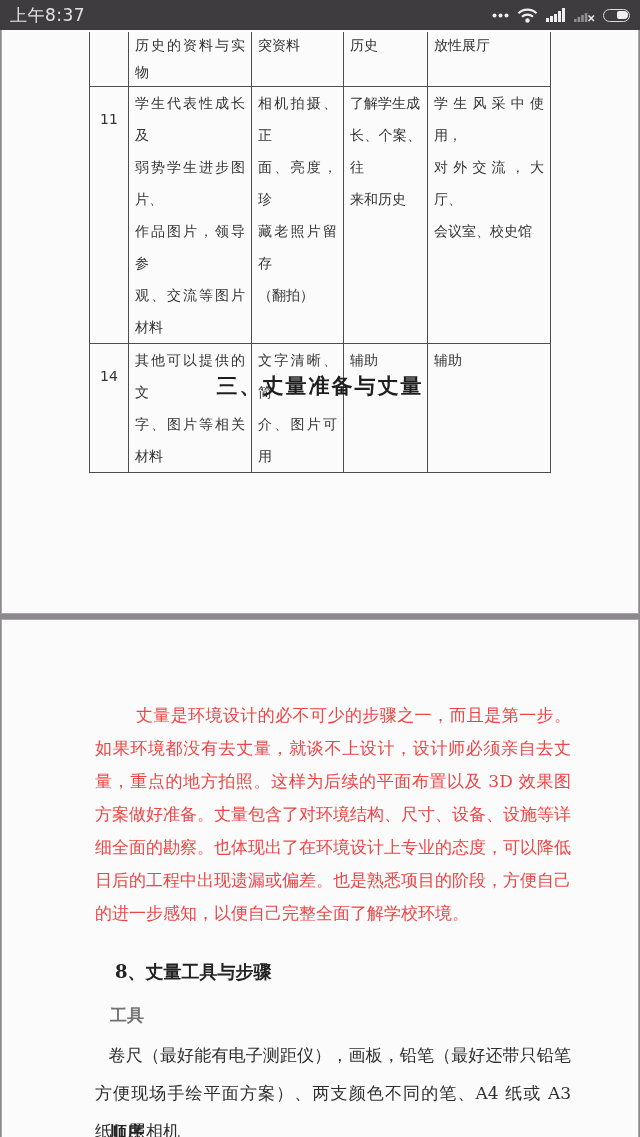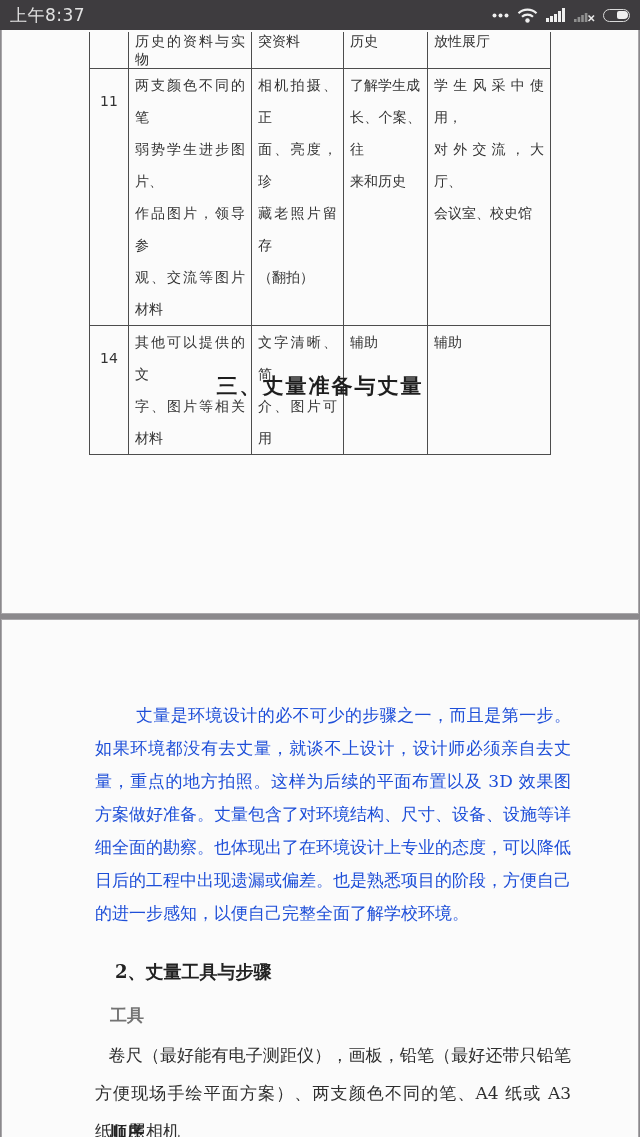--- a/index.html
+++ b/index.html
@@ -47,36 +47,36 @@
   .doc-table col.c3 { width:84px; }
   .doc-table col.c4 { width:123px; }
   .doc-table td {
     border:1px solid #4D4D4D;
     font-size:14px; line-height:32px; color:#333;
     padding:0 6px; vertical-align:top;
     white-space:pre-line; text-align:justify;
     overflow:hidden;
   }
   .doc-table td.no { text-align:center; padding:16px 2px; }
-  .doc-table tr.partial td { border-top:none; line-height:18px; height:28px; }
+  .doc-table tr.partial td { border-top:none; line-height:27px; height:28px; }
   
   .h-section {
     position:absolute; top:342px; left:0; width:100%;
     text-align:center; font-size:21px; font-weight:bold; color:#1E1E1E;
     letter-spacing:2px; font-family:"DejaVu Sans", sans-serif;
   }
   .h-sub {
     position:absolute; top:431px; left:126px;
     font-size:18px; font-weight:bold; color:#222;
     font-family:"DejaVu Serif", serif;
   }
   
   .para {
     position:absolute; top:79px; left:93px; width:476px;
-    font-size:17px; line-height:33px; color:#1d4ed8;
+    font-size:17px; line-height:33px; color:#ef4444;
     text-align:justify; text-indent:2.4em;
     font-family:"DejaVu Serif", serif;
   }
   .h-tools {
     position:absolute; top:340px; left:113px;
     font-size:18px; font-weight:bold; color:#222;
     font-family:"DejaVu Serif", serif;
   }
   .tools-label {
     position:absolute; top:384px; left:108px;
@@ -155,21 +155,21 @@
       <tbody>
         <tr class="partial">
           <td class="no"></td>
           <td>历史的资料与实物</td>
           <td>突资料</td>
           <td>历史</td>
           <td>放性展厅</td>
         </tr>
         <tr>
           <td class="no">11</td>
-          <td>两支颜色不同的笔
+          <td>学生代表性成长及
 弱势学生进步图片、
 作品图片，领导参
 观、交流等图片材料</td>
           <td>相机拍摄、正
 面、亮度，珍
 藏老照片留存
 （翻拍）</td>
           <td>了解学生成
 长、个案、往
 来和历史</td>
@@ -187,19 +187,19 @@
           <td>辅助</td>
         </tr>
       </tbody>
     </table>
 
     <div class="h-section">三、丈量准备与丈量</div>
   </div>
 
   <div class="page page-2">
     <div class="para">丈量是环境设计的必不可少的步骤之一，而且是第一步。如果环境都没有去丈量，就谈不上设计，设计师必须亲自去丈量，重点的地方拍照。这样为后续的平面布置以及 3D 效果图方案做好准备。丈量包含了对环境结构、尺寸、设备、设施等详细全面的勘察。也体现出了在环境设计上专业的态度，可以降低日后的工程中出现遗漏或偏差。也是熟悉项目的阶段，方便自己的进一步感知，以便自己完整全面了解学校环境。</div>
-    <div class="h-tools">2、丈量工具与步骤</div>
+    <div class="h-tools">8、丈量工具与步骤</div>
     <div class="tools-label">工具</div>
     <div class="tools-text">卷尺（最好能有电子测距仪），画板，铅笔（最好还带只铅笔方便现场手绘平面方案）、两支颜色不同的笔、A4 纸或 A3 纸、照相机</div>
     <div class="order-label">顺序</div>
   </div>
 
 </div>
 
 </body></html>

